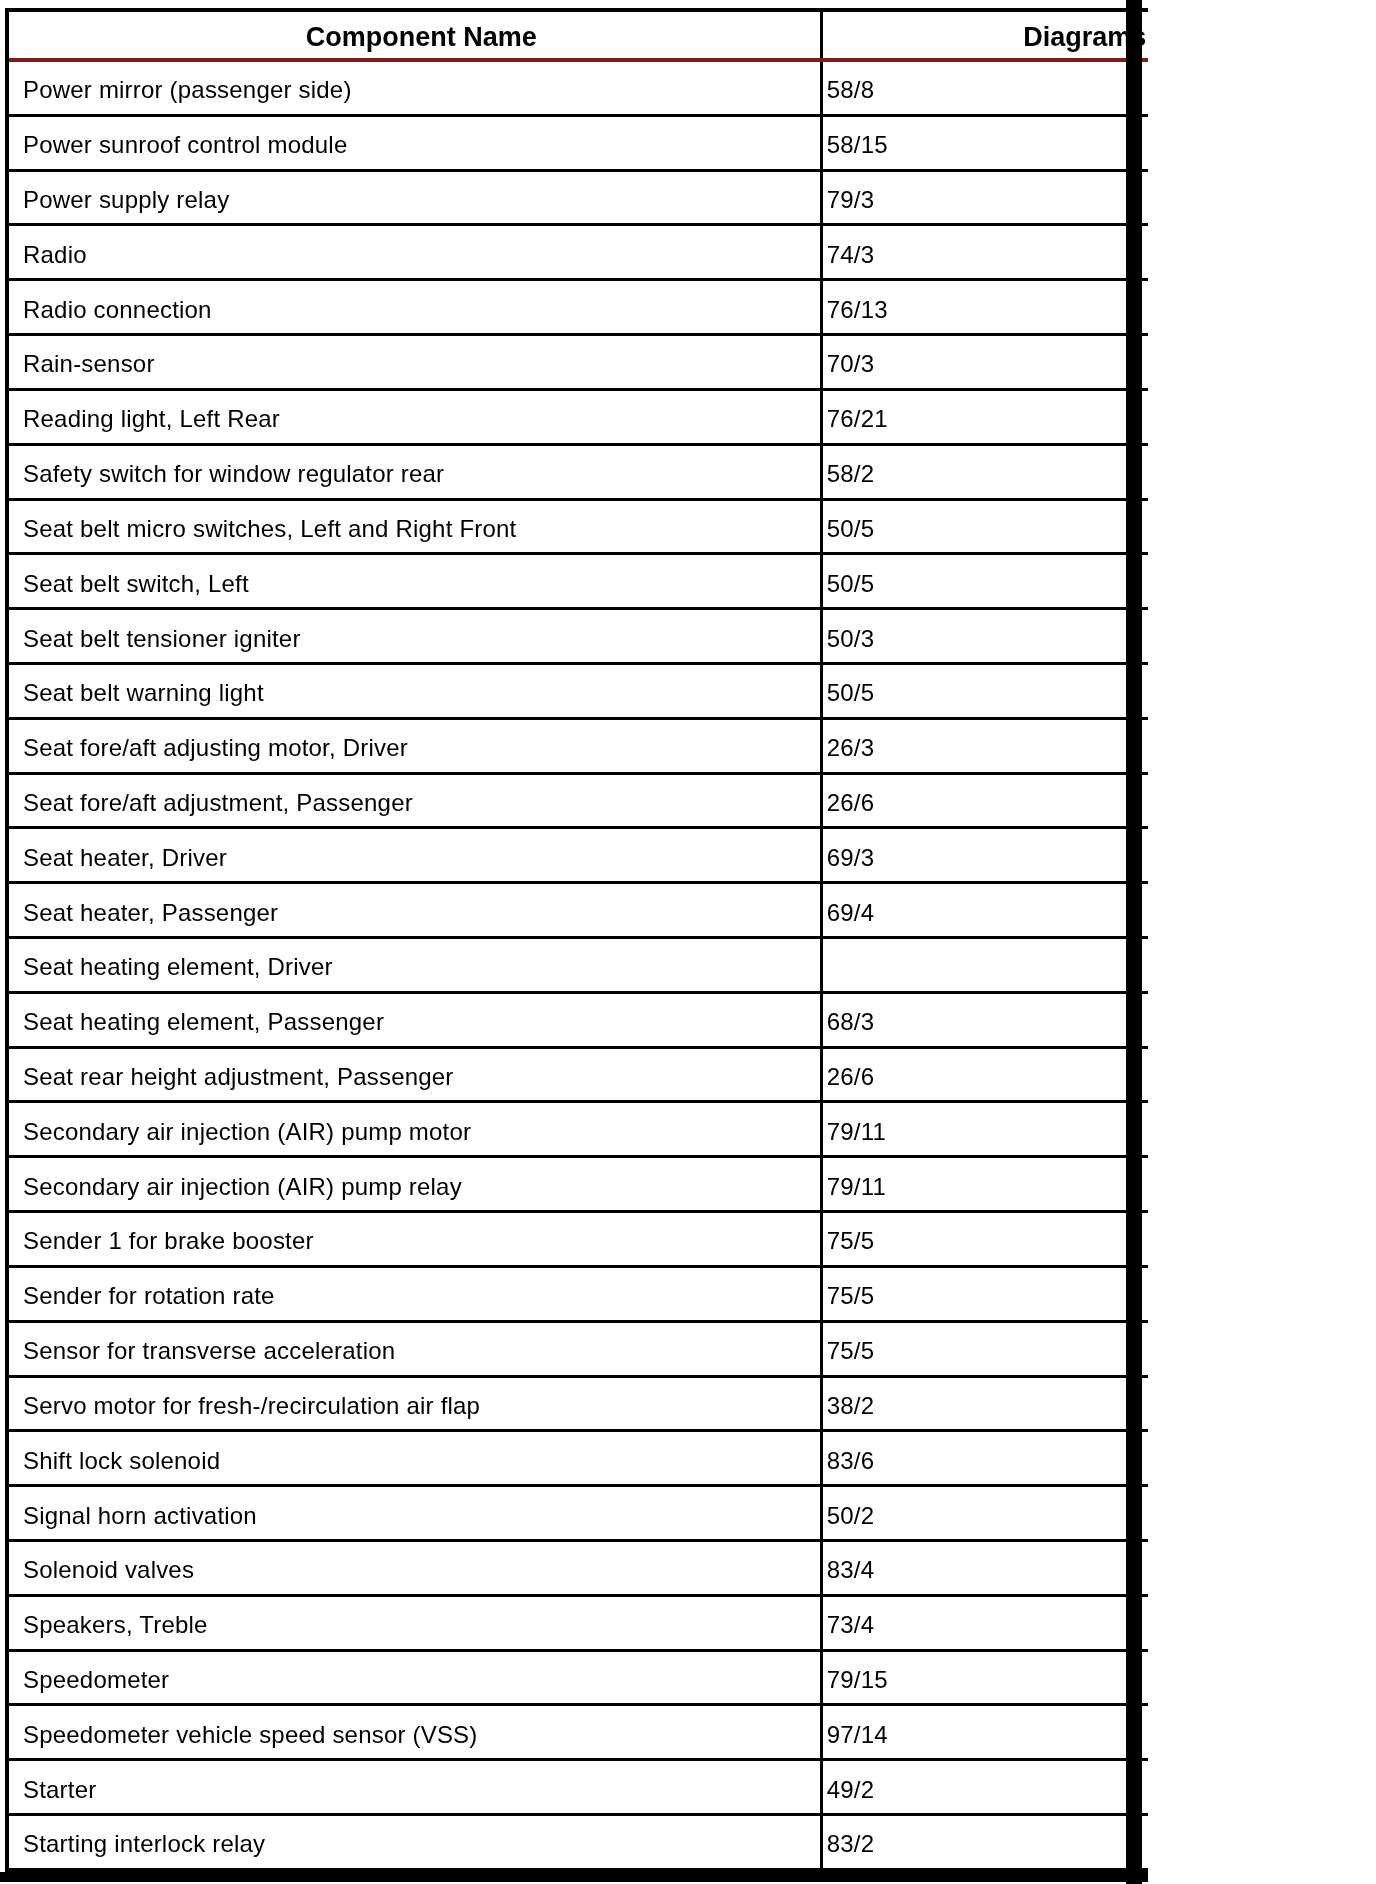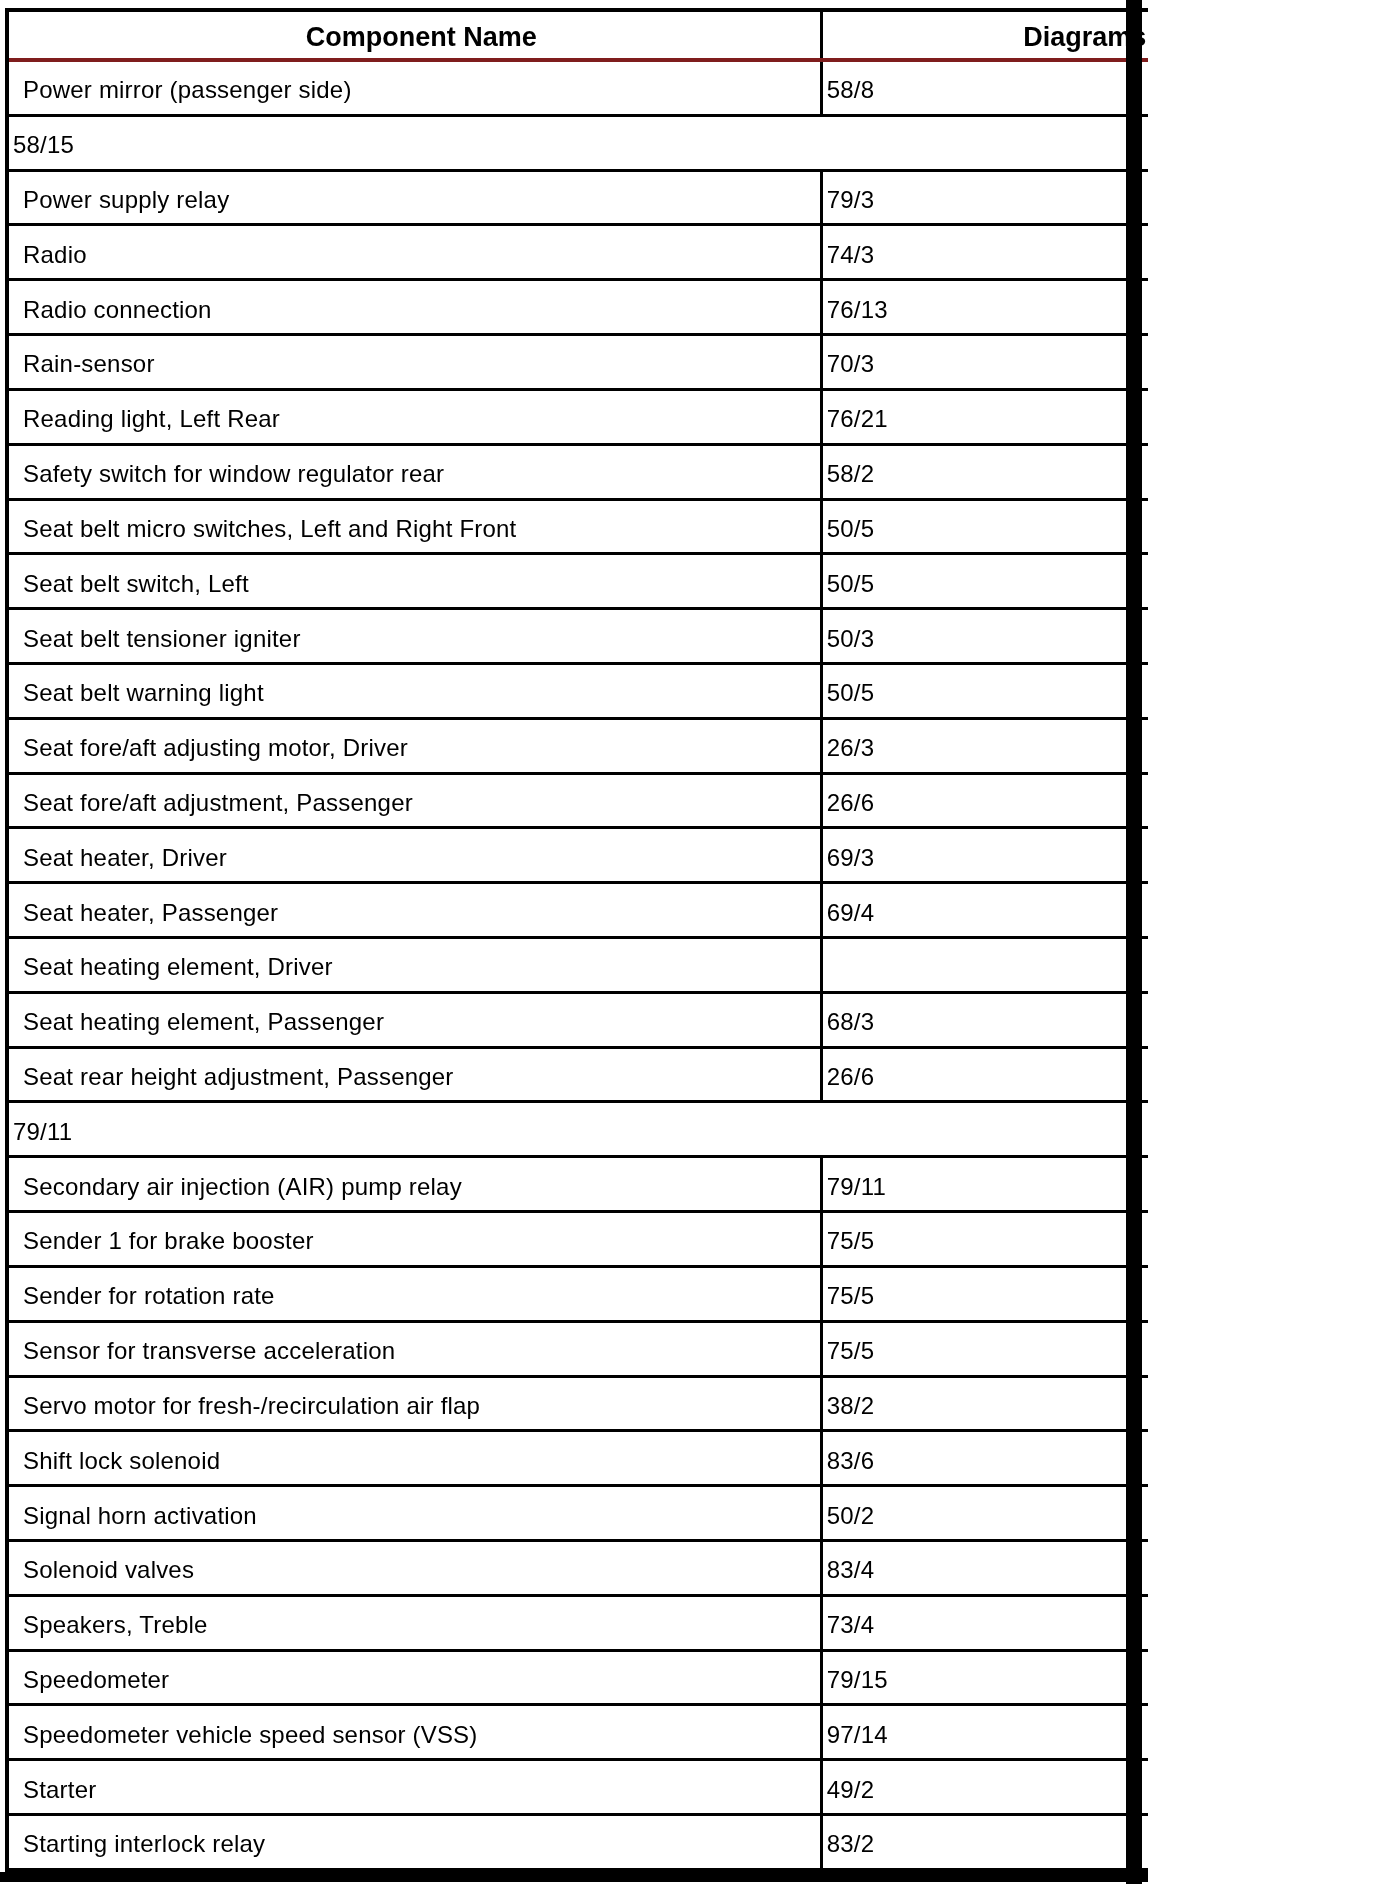--- a/index.html
+++ b/index.html
@@ -97,20 +97,21 @@
     <div class="trow header-row">
       <div class="cell c1 header-cell">Component Name</div>
       <div class="cell c2 header-cell">Diagrams</div>
     </div>
 
   <div class="trow first-data-row">
         <div class="cell c1 data-cell">Power mirror (passenger side)</div>
         <div class="cell c2 data-cell">58/8</div>
       </div>
       <div class="trow">
+        <div class="cell c1 data-cell">Power sunroof control module</div>
         <div class="cell c2 data-cell">58/15</div>
       </div>
       <div class="trow">
         <div class="cell c1 data-cell">Power supply relay</div>
         <div class="cell c2 data-cell">79/3</div>
       </div>
       <div class="trow">
         <div class="cell c1 data-cell">Radio</div>
         <div class="cell c2 data-cell">74/3</div>
       </div>
@@ -167,20 +168,21 @@
       </div>
       <div class="trow">
         <div class="cell c1 data-cell">Seat heating element, Passenger</div>
         <div class="cell c2 data-cell">68/3</div>
       </div>
       <div class="trow">
         <div class="cell c1 data-cell">Seat rear height adjustment, Passenger</div>
         <div class="cell c2 data-cell">26/6</div>
       </div>
       <div class="trow">
+        <div class="cell c1 data-cell">Secondary air injection (AIR) pump motor</div>
         <div class="cell c2 data-cell">79/11</div>
       </div>
       <div class="trow">
         <div class="cell c1 data-cell">Secondary air injection (AIR) pump relay</div>
         <div class="cell c2 data-cell">79/11</div>
       </div>
       <div class="trow">
         <div class="cell c1 data-cell">Sender 1 for brake booster</div>
         <div class="cell c2 data-cell">75/5</div>
       </div>

